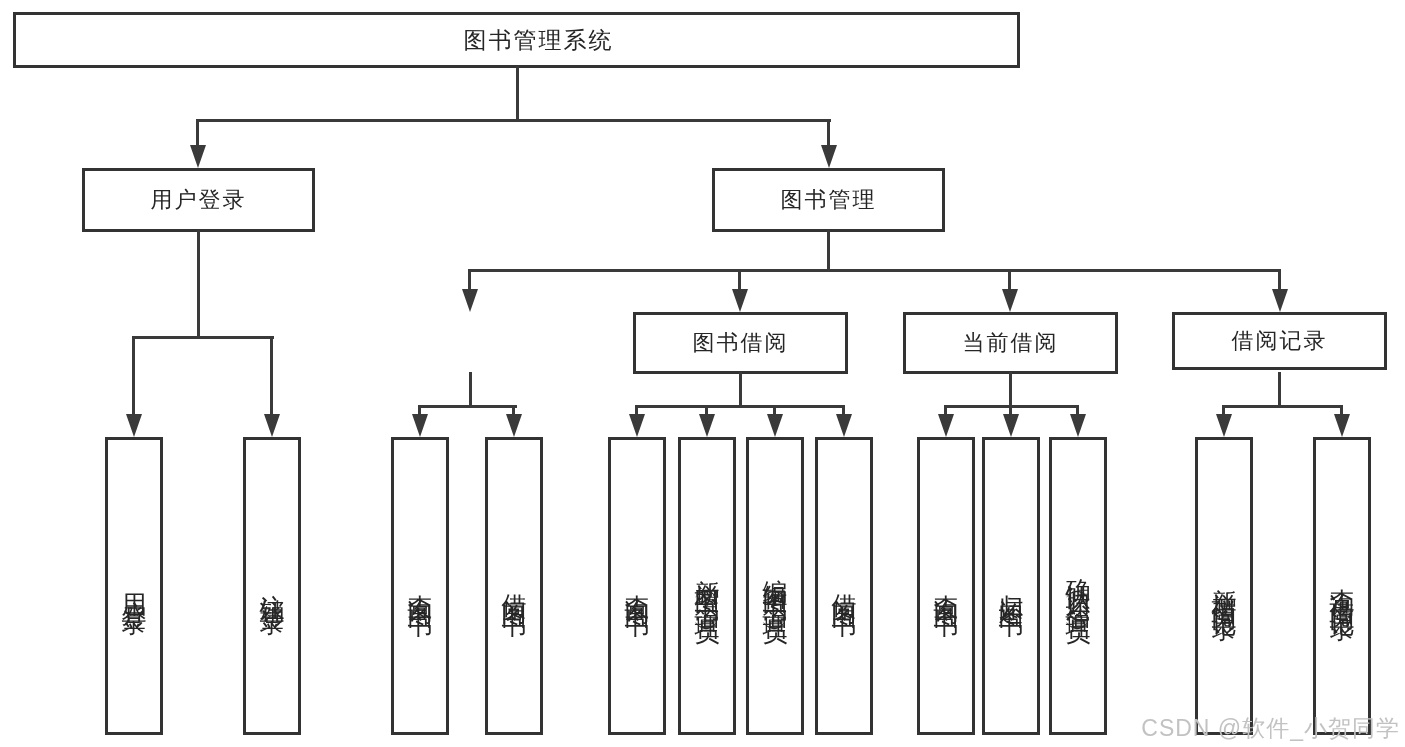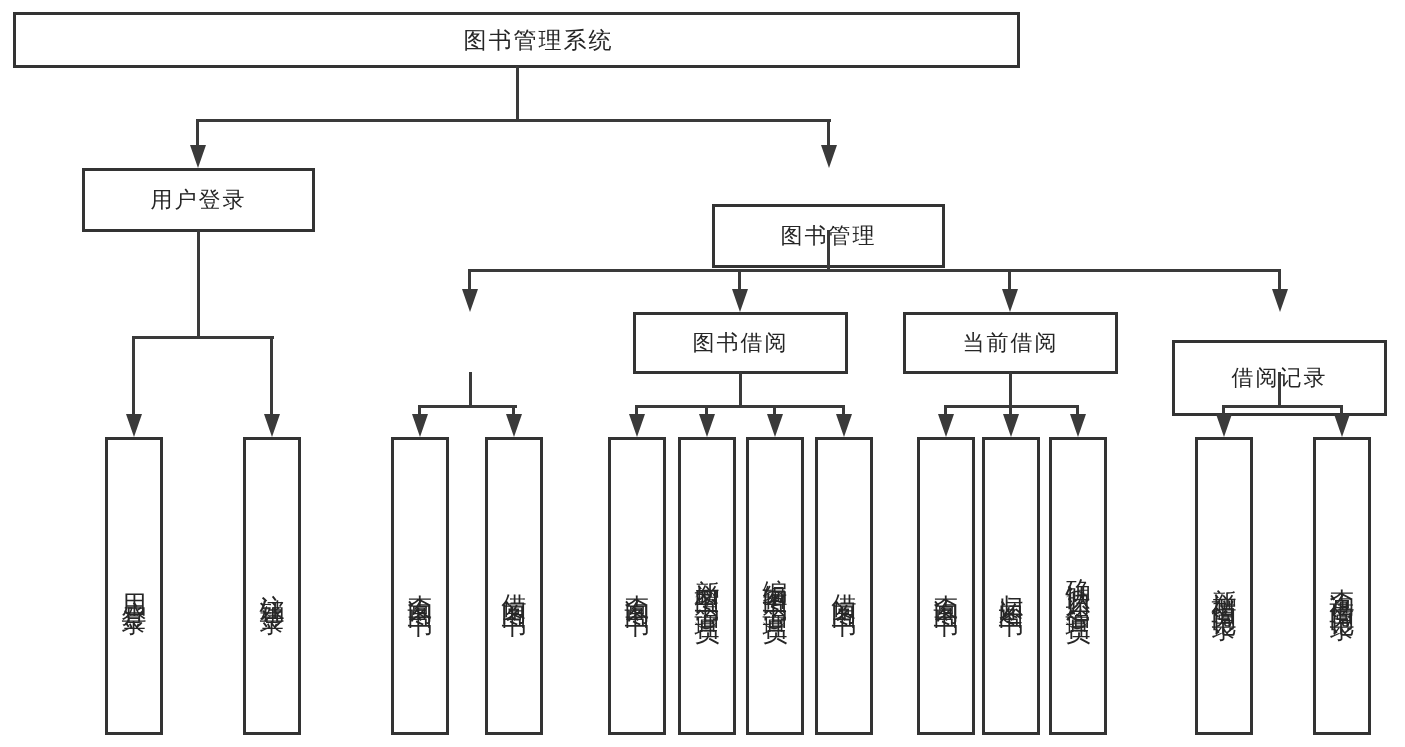--- a/index.html
+++ b/index.html
@@ -45,21 +45,21 @@
   <div class="vline" style="left:516px;top:66px;height:55px;"></div>
   <div class="hline" style="left:196px;top:119px;width:635px;"></div>
   <div class="vline" style="left:196px;top:119px;height:29px;"></div>
   <div class="arrow" style="left:190px;top:145px;"></div>
   <div class="vline" style="left:827px;top:119px;height:29px;"></div>
   <div class="arrow" style="left:821px;top:145px;"></div>
 
   <div class="node h" style="left:82px;top:168px;width:233px;height:64px;">
     <span>用户登录</span>
   </div>
-  <div class="node h" style="left:712px;top:168px;width:233px;height:64px;margin-top:36px;">
+  <div class="node h" style="left:712px;top:168px;width:233px;height:64px;">
     <span>图书管理</span>
   </div>
 
   <div class="vline" style="left:197px;top:230px;height:108px;"></div>
   <div class="hline" style="left:133px;top:336px;width:141px;"></div>
   <div class="vline" style="left:132px;top:336px;height:81px;"></div>
   <div class="arrow" style="left:126px;top:414px;"></div>
   <div class="vline" style="left:270px;top:336px;height:81px;"></div>
   <div class="arrow" style="left:264px;top:414px;"></div>
 
@@ -73,21 +73,21 @@
   <div class="arrow" style="left:1002px;top:289px;"></div>
   <div class="vline" style="left:1278px;top:269px;height:23px;"></div>
   <div class="arrow" style="left:1272px;top:289px;"></div>
 
   <div class="node h" style="left:903px;top:312px;width:215px;height:62px;">
     <span>当前借阅</span>
   </div>
   <div class="node h" style="left:633px;top:312px;width:215px;height:62px;">
     <span>图书借阅</span>
   </div>
-  <div class="node h" style="left:1172px;top:312px;width:215px;height:76px;margin-top:28px;">
+  <div class="node h" style="left:1172px;top:312px;width:215px;height:58px;">
     <span>借阅记录</span>
   </div>
 
   <div class="vline" style="left:469px;top:372px;height:35px;"></div>
   <div class="hline" style="left:419px;top:405px;width:98px;"></div>
   <div class="vline" style="left:418px;top:405px;height:12px;"></div>
   <div class="arrow" style="left:412px;top:414px;"></div>
   <div class="vline" style="left:512px;top:405px;height:12px;"></div>
   <div class="arrow" style="left:506px;top:414px;"></div>
 
@@ -155,14 +155,15 @@
     <span class="vtext">确认归还（管理员）</span>
   </div>
 
   <div class="node v" style="left:1195px;">
     <span class="vtext">新增借阅记录</span>
   </div>
   <div class="node v" style="left:1313px;">
     <span class="vtext">查询借阅记录</span>
   </div>
 
+  <div class="watermark">CSDN @软件_小贺同学</div>
 
 </div>
 
 </body></html>

